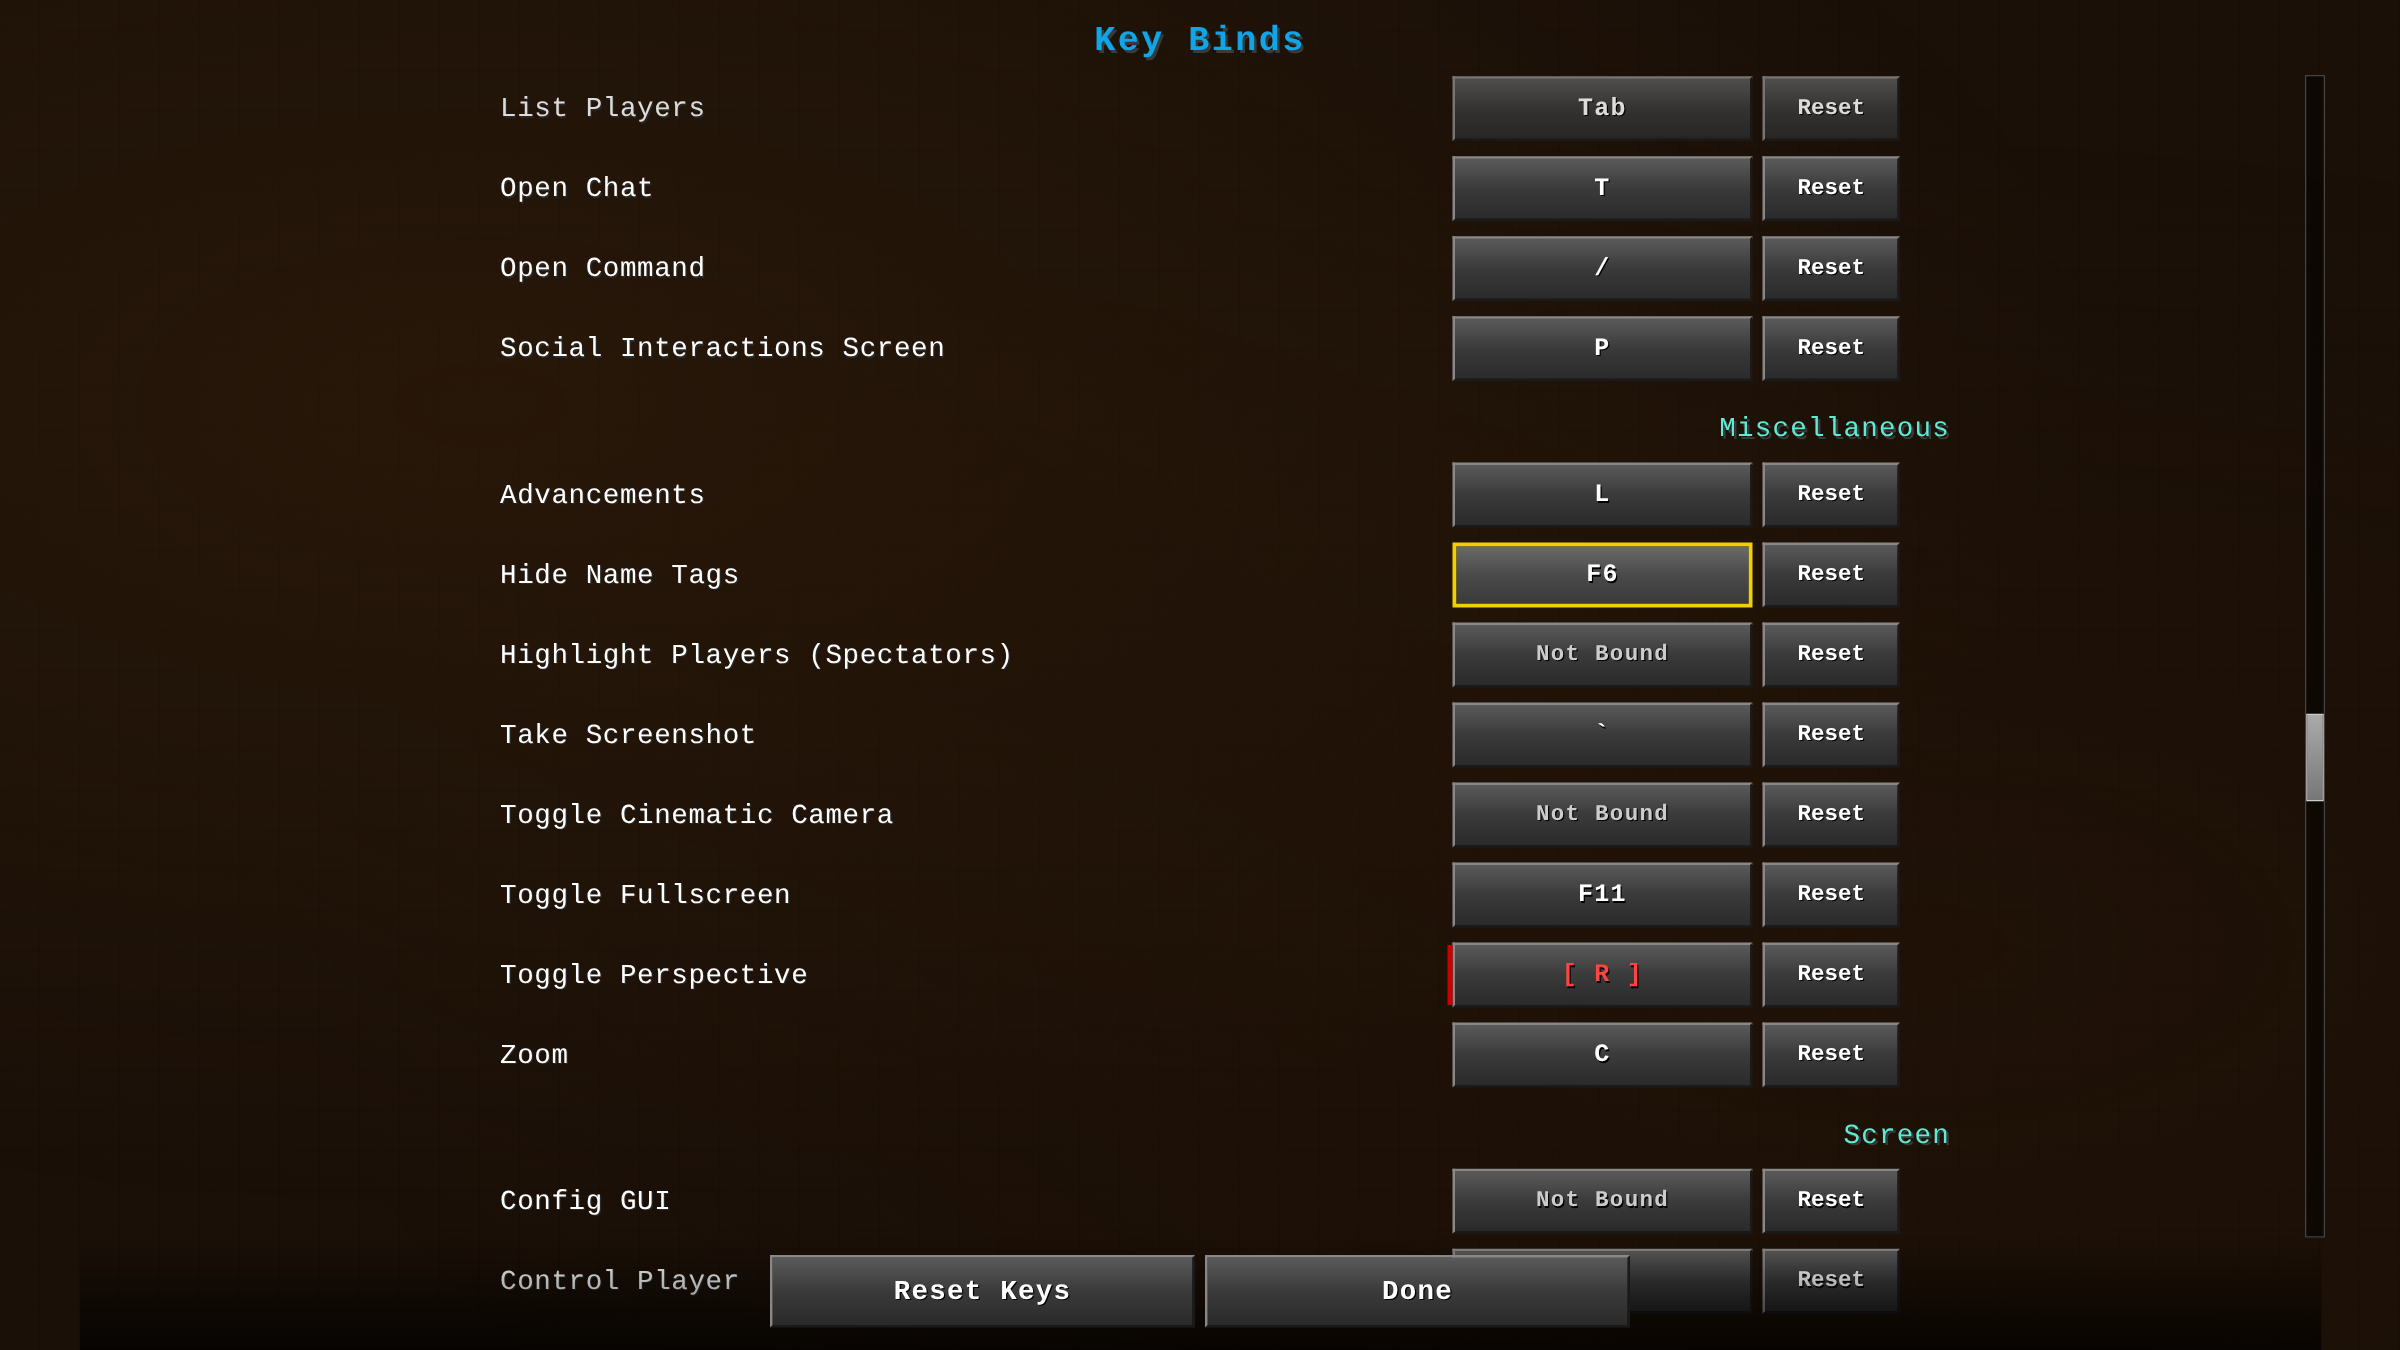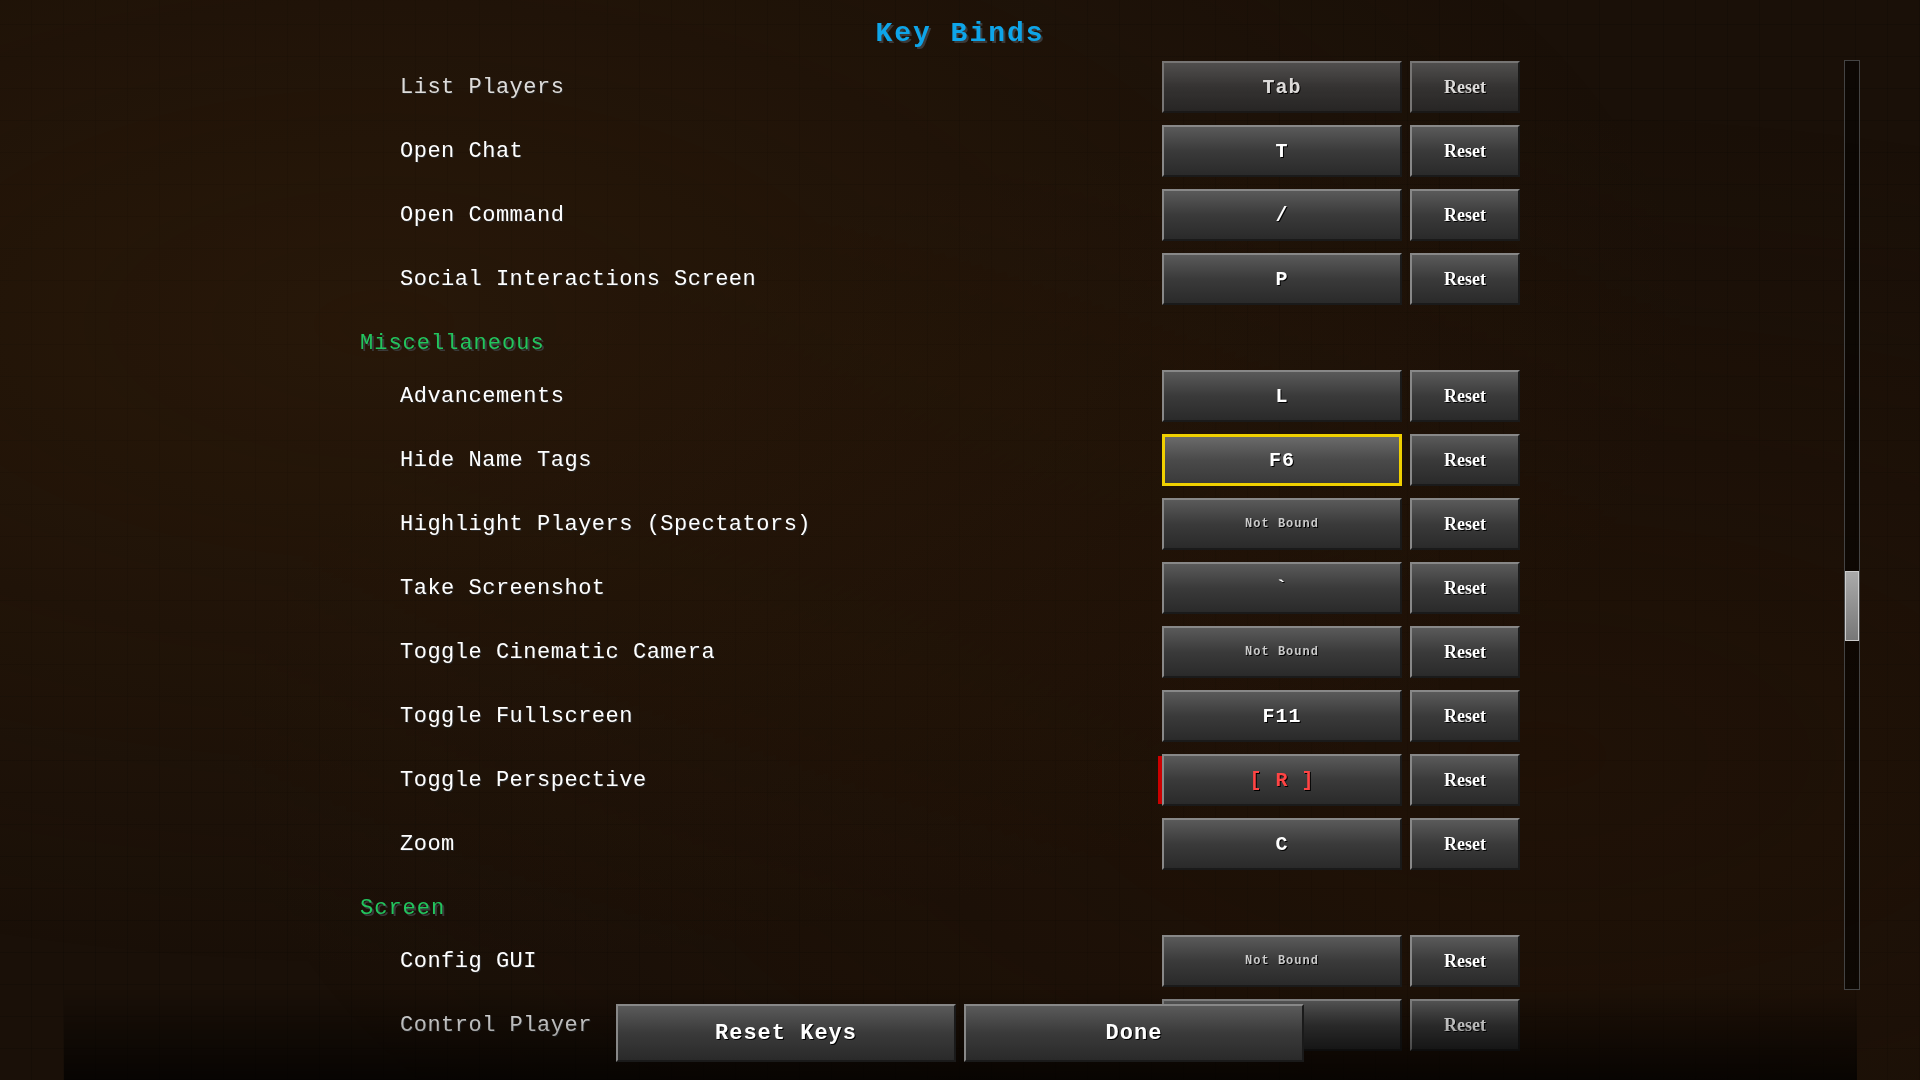--- a/index.html
+++ b/index.html
@@ -65,23 +65,23 @@
     }
 
     .keybinds-list {
       width: 100%;
       display: flex;
       flex-direction: column;
       gap: 0;
     }
 
     .section-header {
-      text-align: left;
+      text-align: right;
       font-size: 22px;
-      color: #22c55e;
+      color: #5eead4;
       padding: 20px 0 8px;
       letter-spacing: 1px;
       text-shadow: 2px 2px #3a3a3a;
     }
 
     .keybind-row {
       display: flex;
       align-items: center;
       padding: 6px 40px;
       position: relative;
@@ -117,21 +117,21 @@
       align-items: center;
       justify-content: center;
       cursor: pointer;
       text-shadow: 1px 1px #000;
       letter-spacing: 1px;
       position: relative;
     }
 
     .key-btn.not-bound {
       color: #cccccc;
-      font-size: 12px;
+      font-size: 18px;
     }
 
     .key-btn.active-selection {
       border: 3px solid #f0d000;
       background: linear-gradient(180deg, #6a6a6a 0%, #4a4a4a 50%, #3a3a3a 100%);
     }
 
     .key-btn.conflict {
       color: #ff4444;
     }
@@ -147,21 +147,21 @@
     }
 
     .reset-btn {
       width: 110px;
       height: 52px;
       background: linear-gradient(180deg, #5a5a5a 0%, #3a3a3a 50%, #2a2a2a 100%);
       border: 2px solid #1a1a1a;
       border-top-color: #888;
       border-left-color: #888;
       color: #ffffff;
-      font-family: Liberation Serif, serif;
+      font-family: Liberation Mono, monospace;
       font-size: 18px;
       font-weight: bold;
       text-align: center;
       cursor: pointer;
       display: flex;
       align-items: center;
       justify-content: center;
       text-shadow: 1px 1px #000;
     }
 

